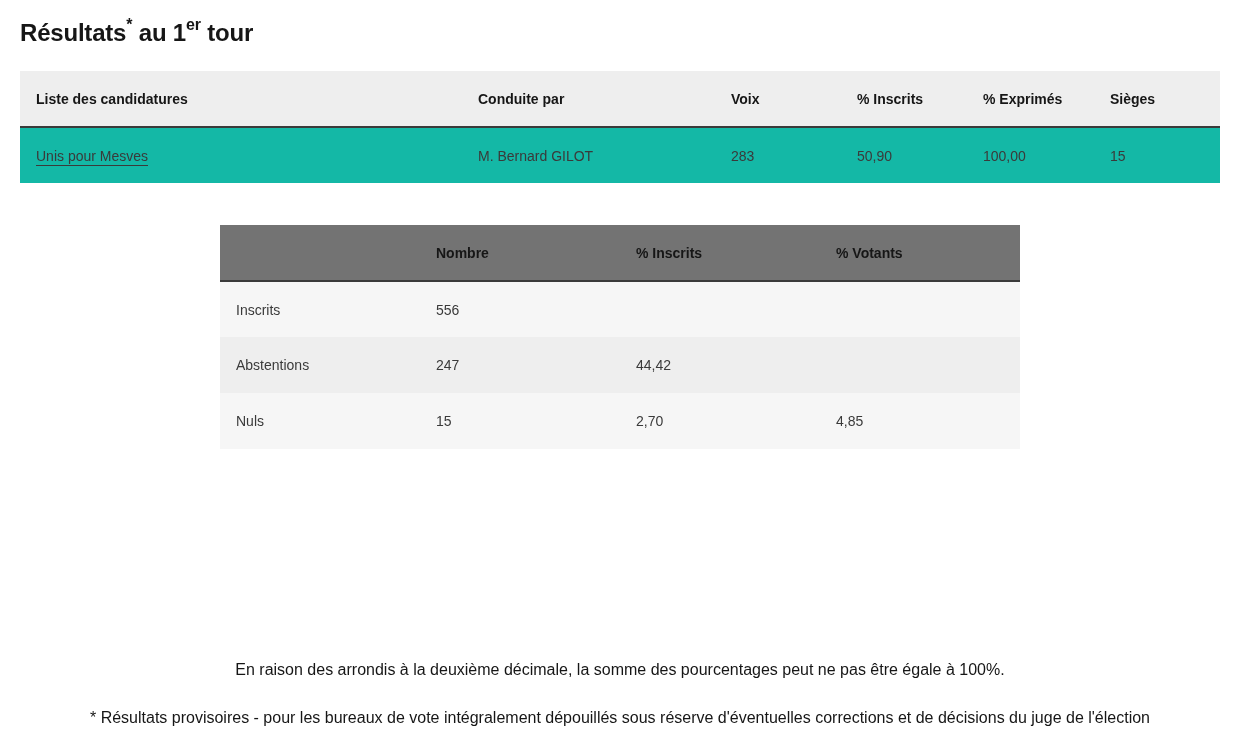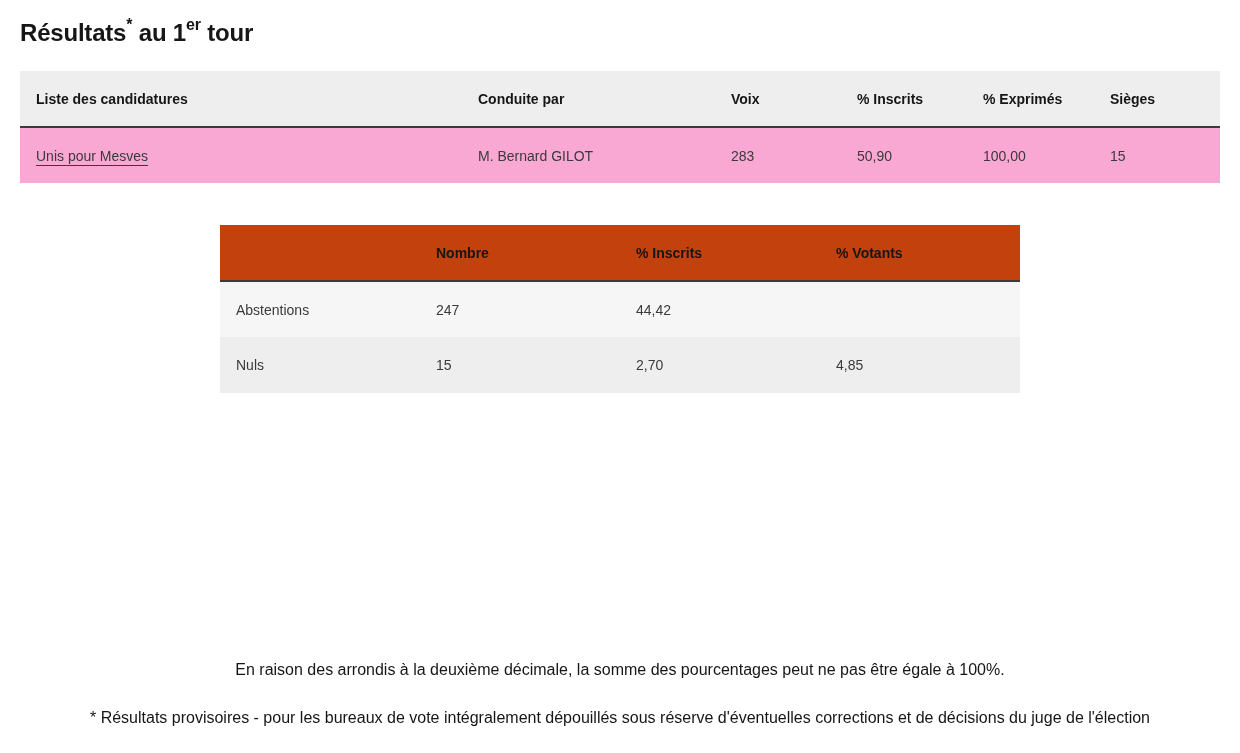--- a/index.html
+++ b/index.html
@@ -24,37 +24,37 @@
   th { font-weight: 700; text-align: left; color: #161616; }
   td { color: #3a3a3a; }
 
   .results-table {
     position: absolute;
     left: 20px;
     top: 71px;
     width: 1200px;
   }
   .results-table thead tr { background: #eeeeee; height: 56px; border-bottom: 2px solid #3a3a3a; }
-  .results-table tbody tr { background: #f9a8d4; height: 56px; }
+  .results-table tbody tr { background: #14b8a6; height: 56px; }
   .results-table th, .results-table td { padding: 5px 16px; vertical-align: middle; }
   .results-table .c1 { width: 442px; }
   .results-table .c2 { width: 253px; }
   .results-table .c3 { width: 126px; }
   .results-table .c4 { width: 126px; }
   .results-table .c5 { width: 127px; }
   .results-table .c6 { }
   .list-link { color: #3a3a3a; text-decoration: none; border-bottom: 1px solid #3a3a3a; padding-bottom: 1px; }
 
   .stats-table {
     position: absolute;
     left: 220px;
     top: 225px;
     width: 800px;
   }
-  .stats-table thead tr { background: #c2410c; height: 56px; border-bottom: 2px solid #3a3a3a; }
+  .stats-table thead tr { background: #737373; height: 56px; border-bottom: 2px solid #3a3a3a; }
   .stats-table tbody tr { height: 56px; }
   .stats-table tbody tr:nth-child(odd) { background: #f6f6f6; }
   .stats-table tbody tr:nth-child(even) { background: #eeeeee; }
   .stats-table th, .stats-table td { padding: 0 16px; vertical-align: middle; }
   .stats-table .s1 { width: 200px; }
   .stats-table .s2 { width: 200px; }
   .stats-table .s3 { width: 200px; }
 
   .note {
     position: absolute;
@@ -99,20 +99,26 @@
   <thead>
     <tr>
       <th class="s1"></th>
       <th class="s2">Nombre</th>
       <th class="s3">% Inscrits</th>
       <th>% Votants</th>
     </tr>
   </thead>
   <tbody>
     <tr>
+      <td>Inscrits</td>
+      <td>556</td>
+      <td></td>
+      <td></td>
+    </tr>
+    <tr>
       <td>Abstentions</td>
       <td>247</td>
       <td>44,42</td>
       <td></td>
     </tr>
     <tr>
       <td>Nuls</td>
       <td>15</td>
       <td>2,70</td>
       <td>4,85</td>

